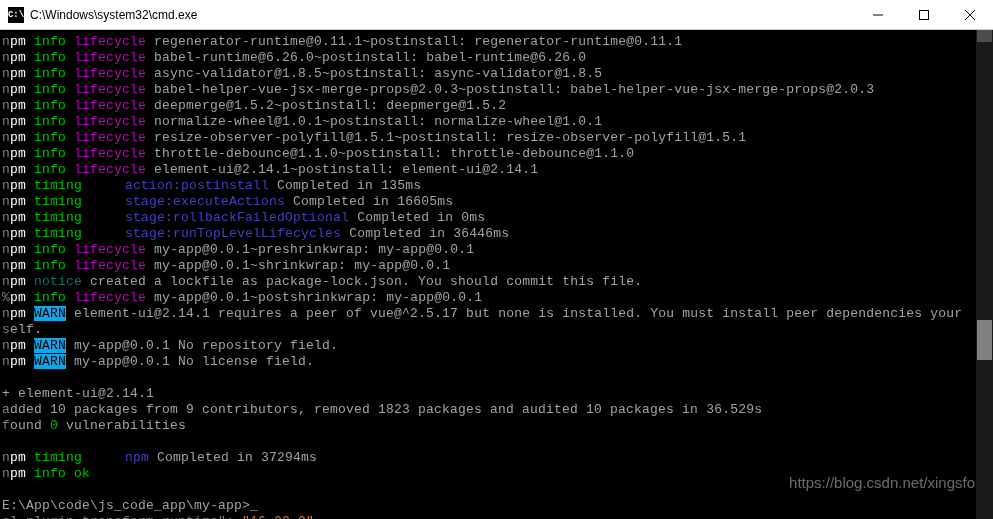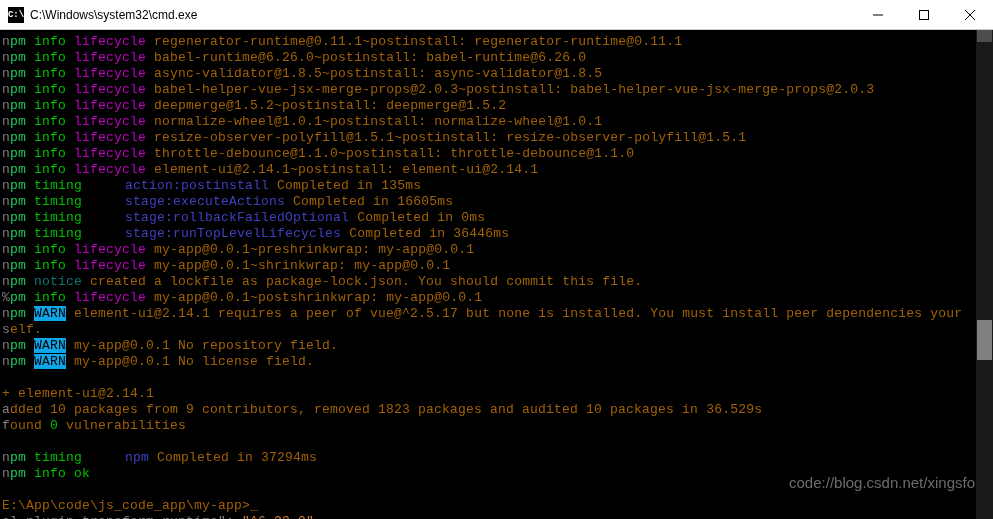--- a/index.html
+++ b/index.html
@@ -59,29 +59,29 @@
       height: calc(100% - 30px);
       padding: 4px 0 4px 2px;
       position: relative;
       overflow: hidden;
       white-space: pre;
       line-height: 16px;
       letter-spacing: 0.2px;
     }
     .line { display: block; }
     .left-edge { color: #808080; }
-    .npm-word { color: #22c55e; font-family: Liberation Mono, monospace; }
+    .npm-word { color: #ffffff; font-family: Liberation Mono, monospace; }
     .info { color: #00c000; }
     .lifecycle { color: #c000c0; font-family: Liberation Mono, monospace; }
     .timing { color: #00c000; text-align: center; }
     .timing-stage { color: #4040c0; margin-left: 35px; }
     .notice { color: #0f766e; }
     .warn-badge { background: #0ea5e9; color: #000; padding: 0 0; }
     .ok-text { color: #00c000; }
-    .plain { color: #a16207; }
+    .plain { color: #a3a3a3; }
     .dim-row { color: #808080; }
     .orange { color: #d08040; }
     .scrollbar {
       position: absolute;
       right: 0;
       top: 30px;
       width: 17px;
       height: calc(100% - 30px);
       background: #1a1a1a;
     }
@@ -134,13 +134,13 @@
   </div>
 </div>
 
 <div class="terminal" id="term"><span class="line"><span class="left-edge">n</span><span class="npm-word">pm </span><span class="info">info</span> <span class="lifecycle">lifecycle</span> <span class="plain">regenerator-runtime@0.11.1~postinstall: regenerator-runtime@0.11.1</span></span><span class="line"><span class="left-edge">n</span><span class="npm-word">pm </span><span class="info">info</span> <span class="lifecycle">lifecycle</span> <span class="plain">babel-runtime@6.26.0~postinstall: babel-runtime@6.26.0</span></span><span class="line"><span class="left-edge">n</span><span class="npm-word">pm </span><span class="info">info</span> <span class="lifecycle">lifecycle</span> <span class="plain">async-validator@1.8.5~postinstall: async-validator@1.8.5</span></span><span class="line"><span class="left-edge">n</span><span class="npm-word">pm </span><span class="info">info</span> <span class="lifecycle">lifecycle</span> <span class="plain">babel-helper-vue-jsx-merge-props@2.0.3~postinstall: babel-helper-vue-jsx-merge-props@2.0.3</span></span><span class="line"><span class="left-edge">n</span><span class="npm-word">pm </span><span class="info">info</span> <span class="lifecycle">lifecycle</span> <span class="plain">deepmerge@1.5.2~postinstall: deepmerge@1.5.2</span></span><span class="line"><span class="left-edge">n</span><span class="npm-word">pm </span><span class="info">info</span> <span class="lifecycle">lifecycle</span> <span class="plain">normalize-wheel@1.0.1~postinstall: normalize-wheel@1.0.1</span></span><span class="line"><span class="left-edge">n</span><span class="npm-word">pm </span><span class="info">info</span> <span class="lifecycle">lifecycle</span> <span class="plain">resize-observer-polyfill@1.5.1~postinstall: resize-observer-polyfill@1.5.1</span></span><span class="line"><span class="left-edge">n</span><span class="npm-word">pm </span><span class="info">info</span> <span class="lifecycle">lifecycle</span> <span class="plain">throttle-debounce@1.1.0~postinstall: throttle-debounce@1.1.0</span></span><span class="line"><span class="left-edge">n</span><span class="npm-word">pm </span><span class="info">info</span> <span class="lifecycle">lifecycle</span> <span class="plain">element-ui@2.14.1~postinstall: element-ui@2.14.1</span></span><span class="line"><span class="left-edge">n</span><span class="npm-word">pm </span><span class="timing">timing</span> <span class="timing-stage">action:postinstall</span> <span class="plain">Completed in 135ms</span></span><span class="line"><span class="left-edge">n</span><span class="npm-word">pm </span><span class="timing">timing</span> <span class="timing-stage">stage:executeActions</span> <span class="plain">Completed in 16605ms</span></span><span class="line"><span class="left-edge">n</span><span class="npm-word">pm </span><span class="timing">timing</span> <span class="timing-stage">stage:rollbackFailedOptional</span> <span class="plain">Completed in 0ms</span></span><span class="line"><span class="left-edge">n</span><span class="npm-word">pm </span><span class="timing">timing</span> <span class="timing-stage">stage:runTopLevelLifecycles</span> <span class="plain">Completed in 36446ms</span></span><span class="line"><span class="left-edge">n</span><span class="npm-word">pm </span><span class="info">info</span> <span class="lifecycle">lifecycle</span> <span class="plain">my-app@0.0.1~preshrinkwrap: my-app@0.0.1</span></span><span class="line"><span class="left-edge">n</span><span class="npm-word">pm </span><span class="info">info</span> <span class="lifecycle">lifecycle</span> <span class="plain">my-app@0.0.1~shrinkwrap: my-app@0.0.1</span></span><span class="line"><span class="left-edge">n</span><span class="npm-word">pm </span><span class="notice">notice</span> <span class="plain">created a lockfile as package-lock.json. You should commit this file.</span></span><span class="line"><span class="left-edge">%</span><span class="npm-word">pm </span><span class="info">info</span> <span class="lifecycle">lifecycle</span> <span class="plain">my-app@0.0.1~postshrinkwrap: my-app@0.0.1</span></span><span class="line"><span class="left-edge">n</span><span class="npm-word">pm </span><span class="warn-badge">WARN</span> <span class="plain">element-ui@2.14.1 requires a peer of vue@^2.5.17 but none is installed. You must install peer dependencies your</span></span><span class="line"><span class="left-edge">s</span><span class="plain">elf.</span></span><span class="line"><span class="left-edge">n</span><span class="npm-word">pm </span><span class="warn-badge">WARN</span> <span class="plain">my-app@0.0.1 No repository field.</span></span><span class="line"><span class="left-edge">n</span><span class="npm-word">pm </span><span class="warn-badge">WARN</span> <span class="plain">my-app@0.0.1 No license field.</span></span><span class="line"> </span><span class="line"><span class="plain">+ element-ui@2.14.1</span></span><span class="line"><span class="left-edge">a</span><span class="plain">dded 10 packages from 9 contributors, removed 1823 packages and audited 10 packages in 36.529s</span></span><span class="line"><span class="left-edge">f</span><span class="plain">ound </span><span class="ok-text">0</span><span class="plain"> vulnerabilities</span></span><span class="line"> </span><span class="line"><span class="left-edge">n</span><span class="npm-word">pm </span><span class="timing">timing</span> <span class="timing-stage">npm</span> <span class="plain">Completed in 37294ms</span></span><span class="line"><span class="left-edge">n</span><span class="npm-word">pm </span><span class="info">info</span> <span class="ok-text">ok</span></span><span class="line"> </span><span class="line"><span class="plain">E:\App\code\js_code_app\my-app&gt;_</span></span><span class="line"><span class="dim-row">el-plugin-transform-runtime": </span><span class="orange">"^6.23.0"</span><span class="dim-row">,</span></span></div>
 
 <div class="scrollbar">
   <div class="scrollbar-thumb"></div>
   <div class="scrollbar-thumb lower"></div>
 </div>
 
-<div class="watermark">code://blog.csdn.net/xingsfo</div>
+<div class="watermark">https://blog.csdn.net/xingsfo</div>
 
 </body></html>

